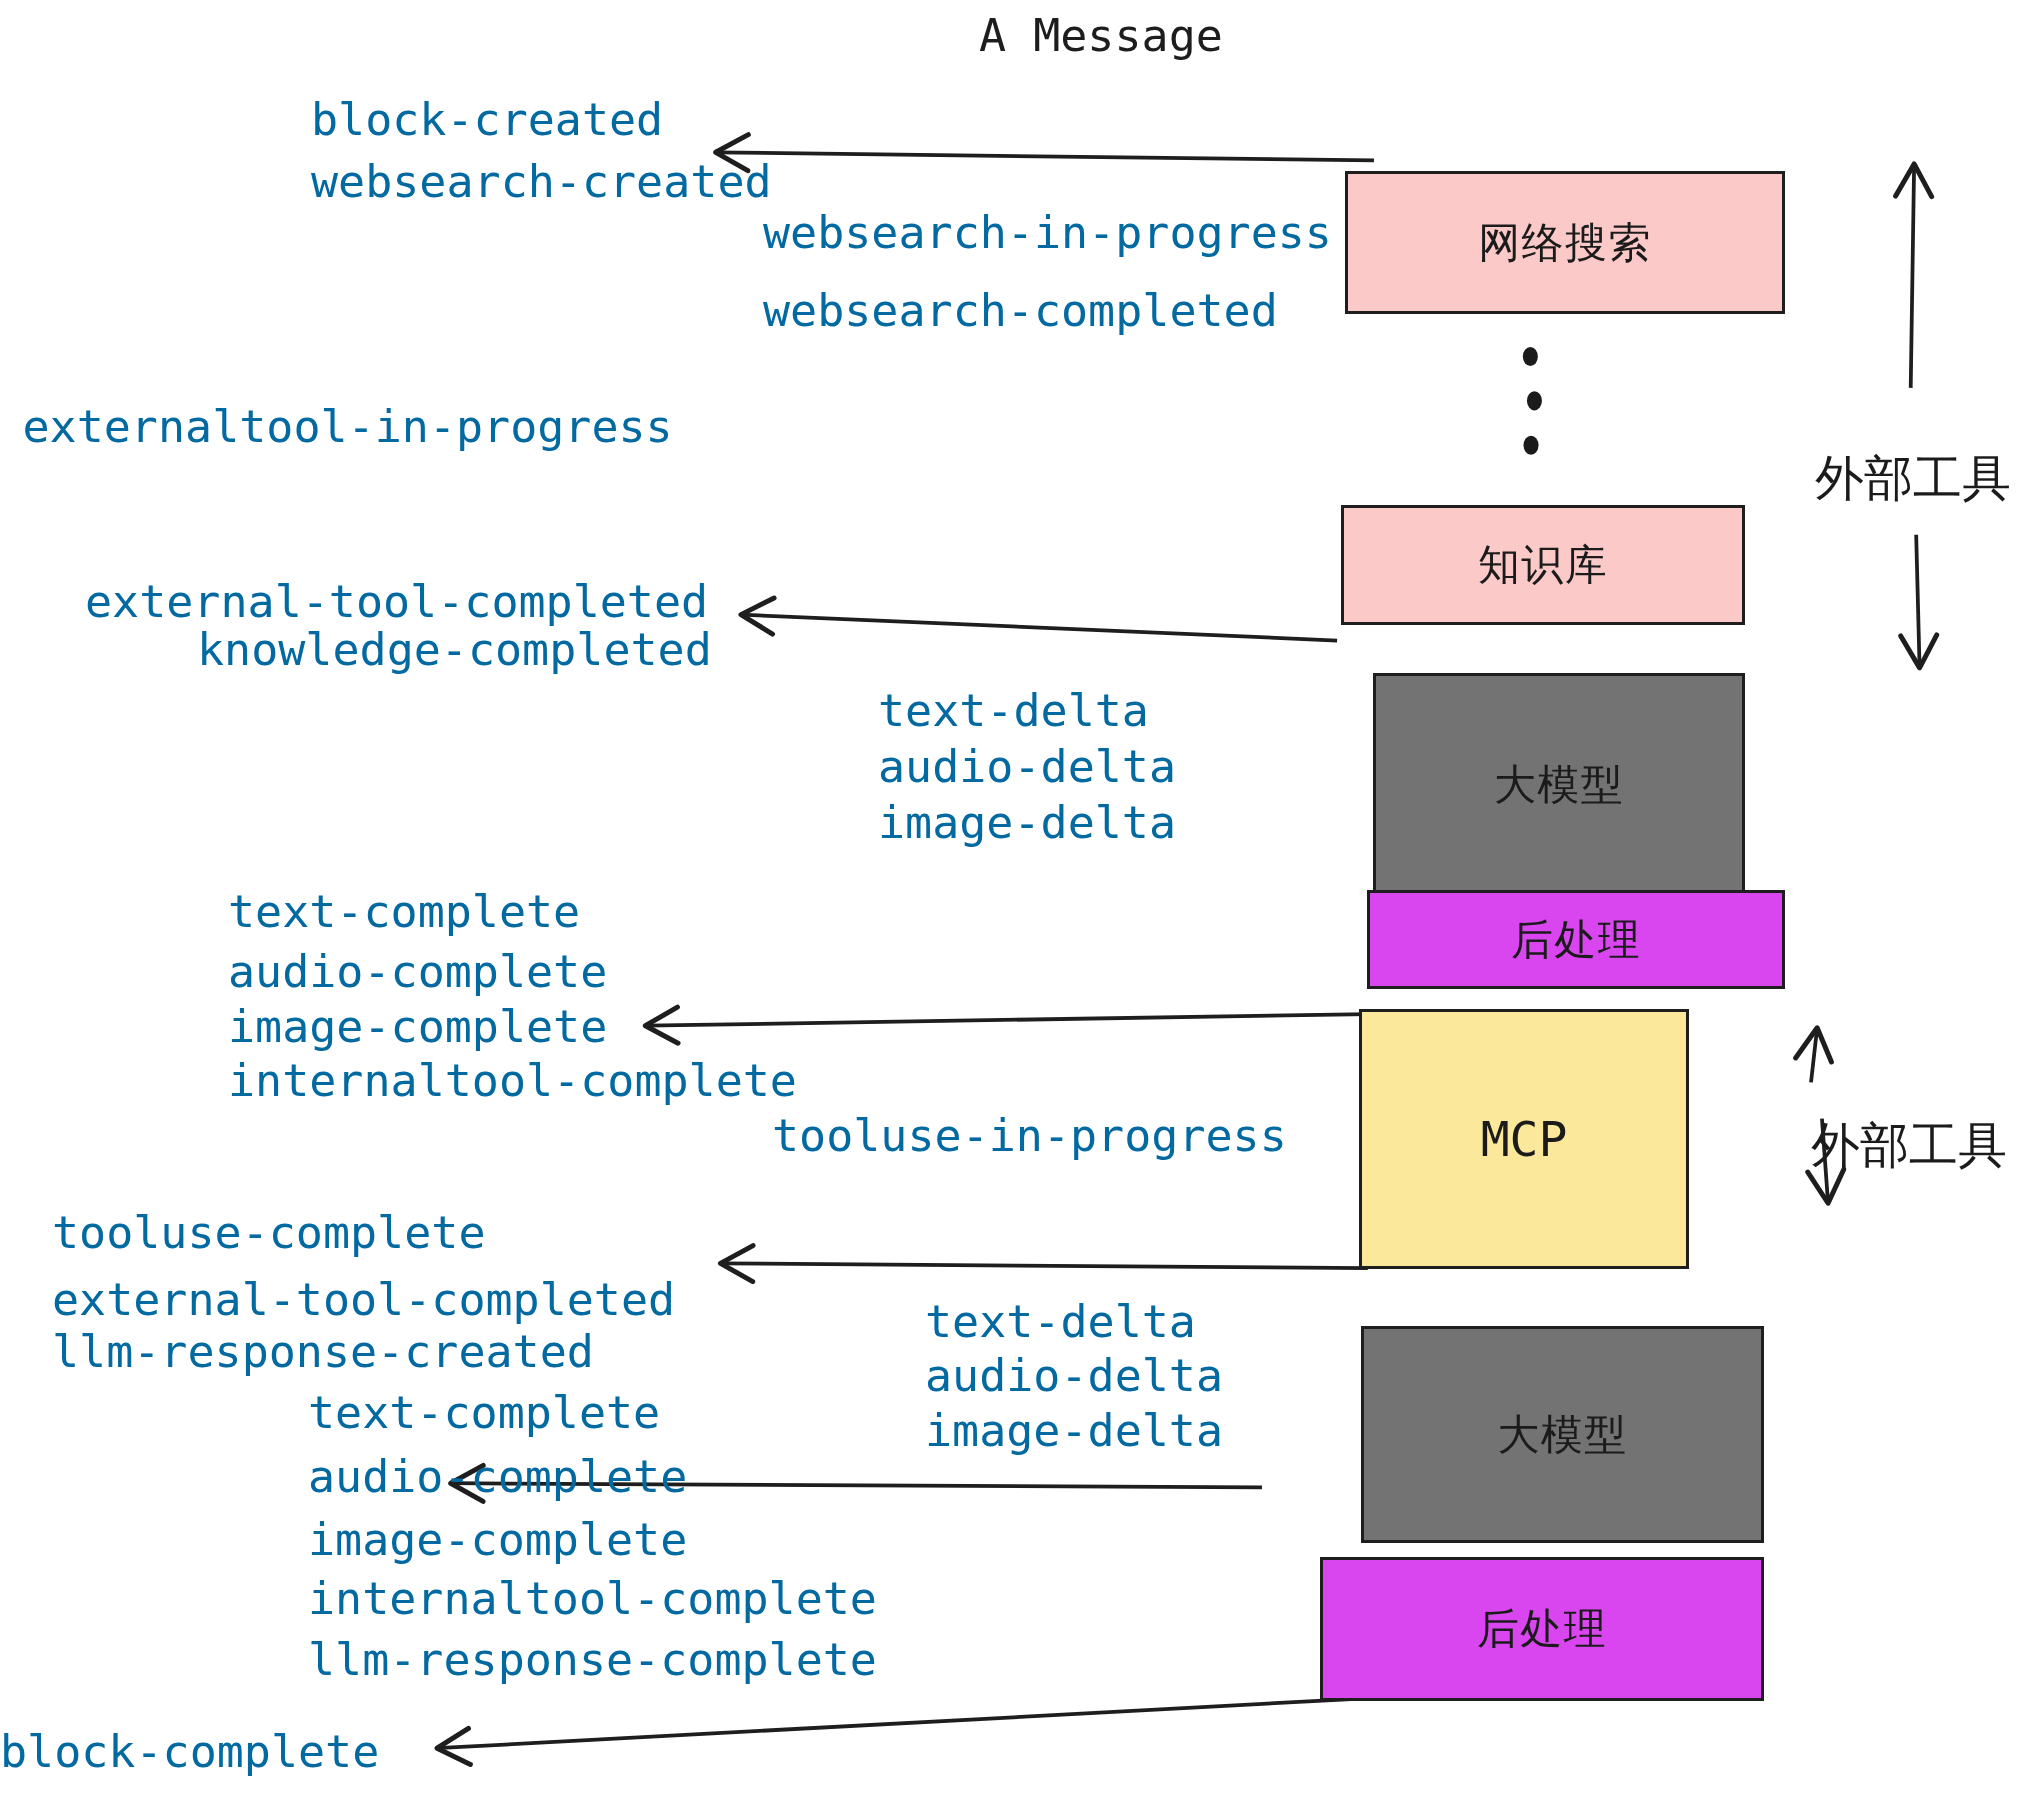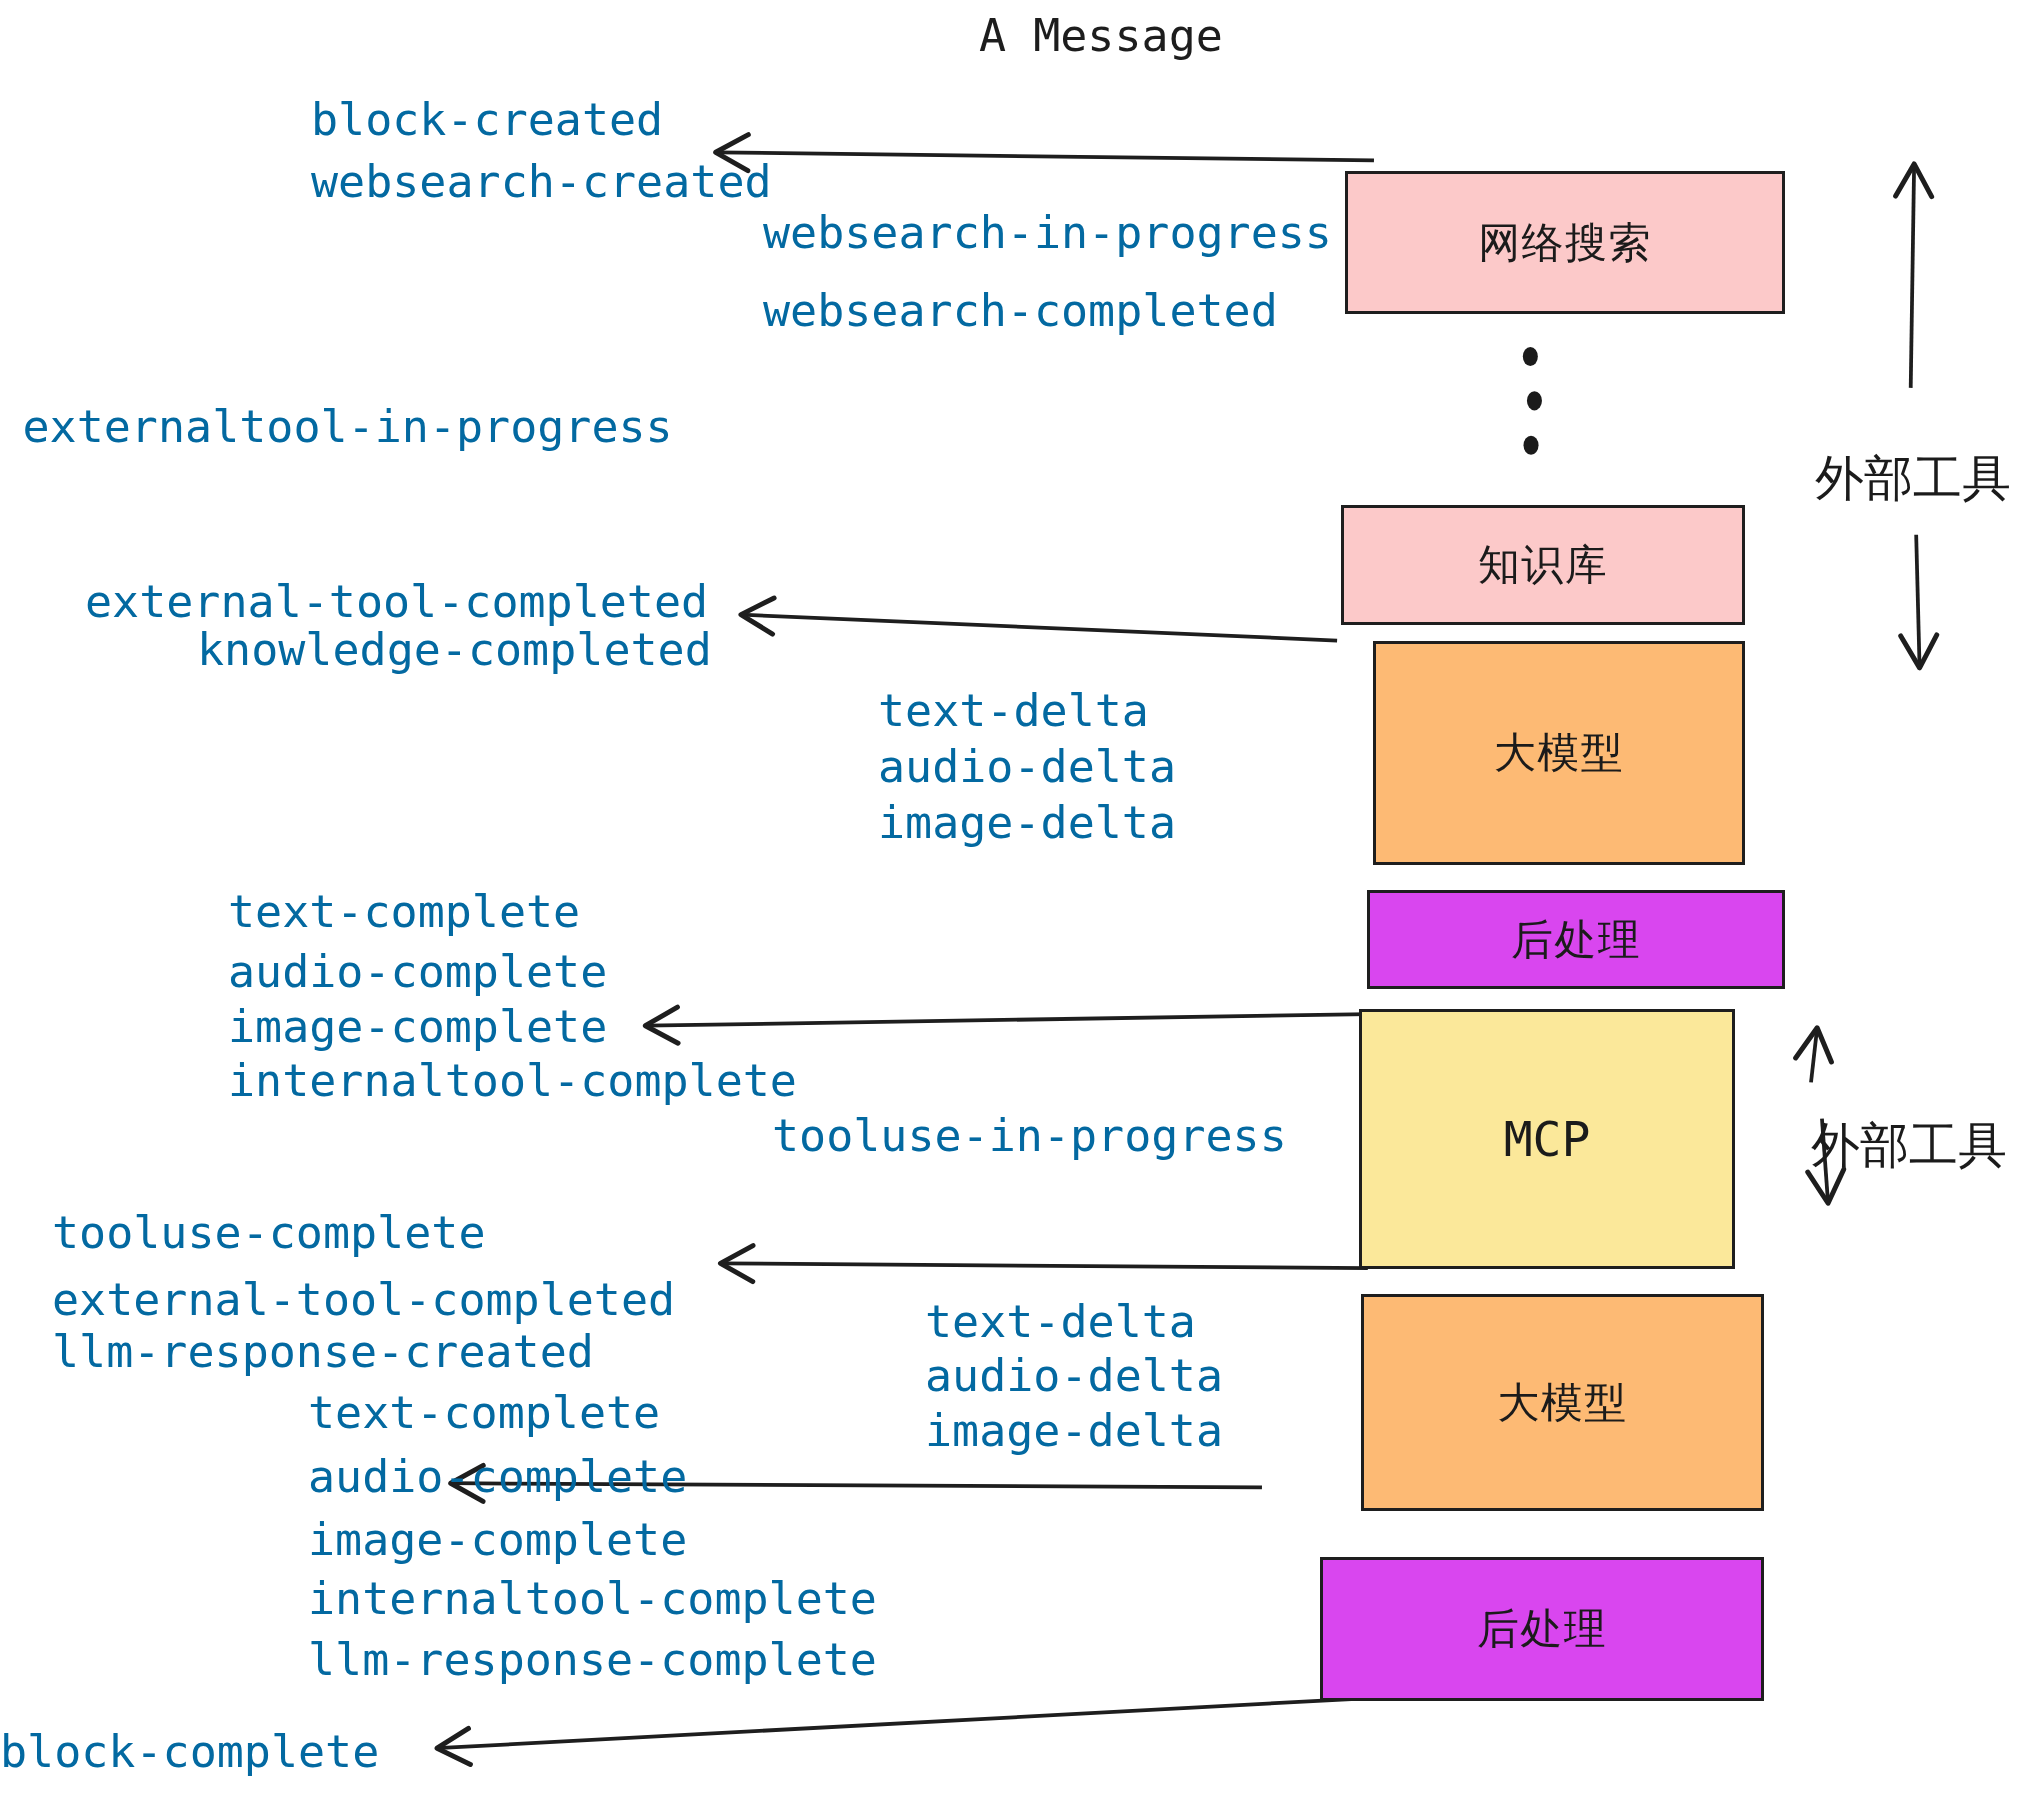--- a/index.html
+++ b/index.html
@@ -35,21 +35,21 @@
   .box span{
     font:42px/1 "Liberation Sans", sans-serif;
     color:#1b1b1b;
     letter-spacing:1.4px;
   }
   .box.mcp span{
     font:48px/1 "DejaVu Sans Mono", monospace;
     letter-spacing:0;
   }
   .box.pink{background:#fcc9c9;}
-  .box.green{background:#fdba74;}
+  .box.green{background:#737373;margin-top:32px;}
   .box.yellow{background:#fbe89a;}
   .box.white{background:#d946ef;}
   .side-label{
     position:absolute;
     font:49px/1 "Liberation Sans", sans-serif;
     color:#1b1b1b;
     white-space:pre;
     margin-top:36px;
   }
   svg.wires{
@@ -101,21 +101,21 @@
   </div>
 
   <div class="box green" style="left:1373px; top:641px; width:372px; height:224px">
     <span>大模型</span>
   </div>
 
   <div class="box white" style="left:1367px; top:890px; width:418px; height:99px">
     <span>后处理</span>
   </div>
 
-  <div class="box yellow mcp" style="left:1359px; top:1009px; width:376px; height:260px">
+  <div class="box yellow mcp" style="left:1359px; top:1009px; width:330px; height:260px">
     <span>MCP</span>
   </div>
 
   <div class="box green" style="left:1361px; top:1294px; width:403px; height:217px">
     <span>大模型</span>
   </div>
 
   <div class="box white" style="left:1320px; top:1557px; width:444px; height:144px">
     <span>后处理</span>
   </div>

